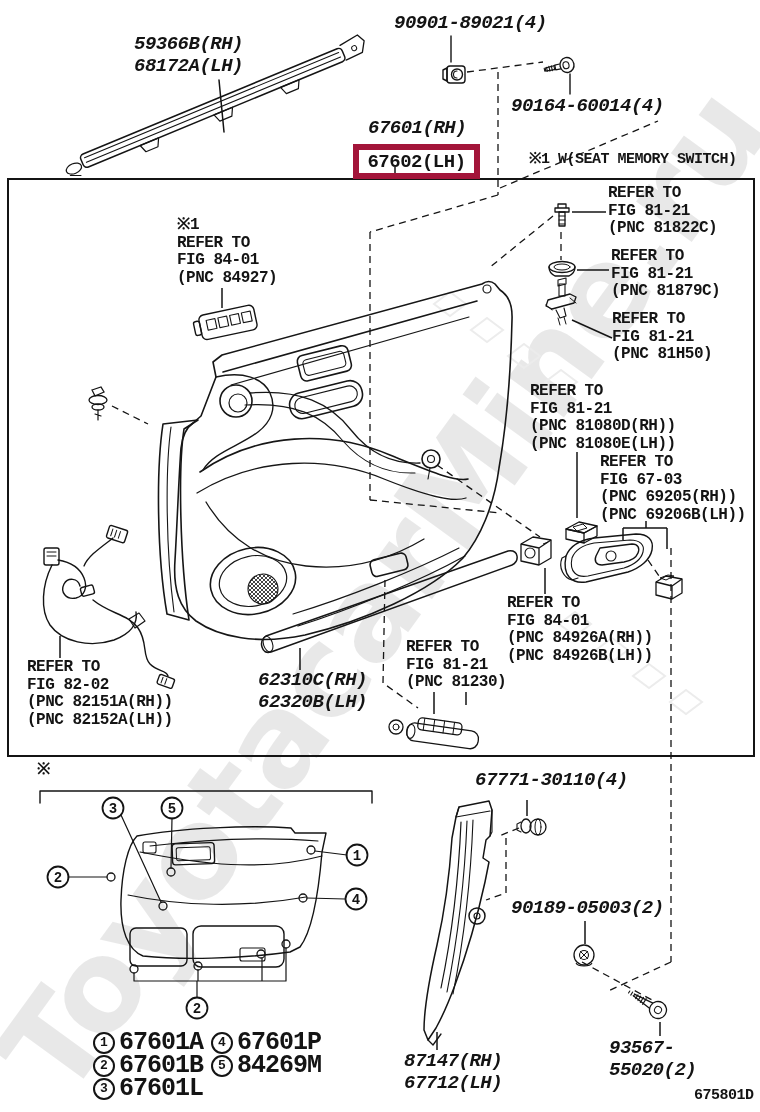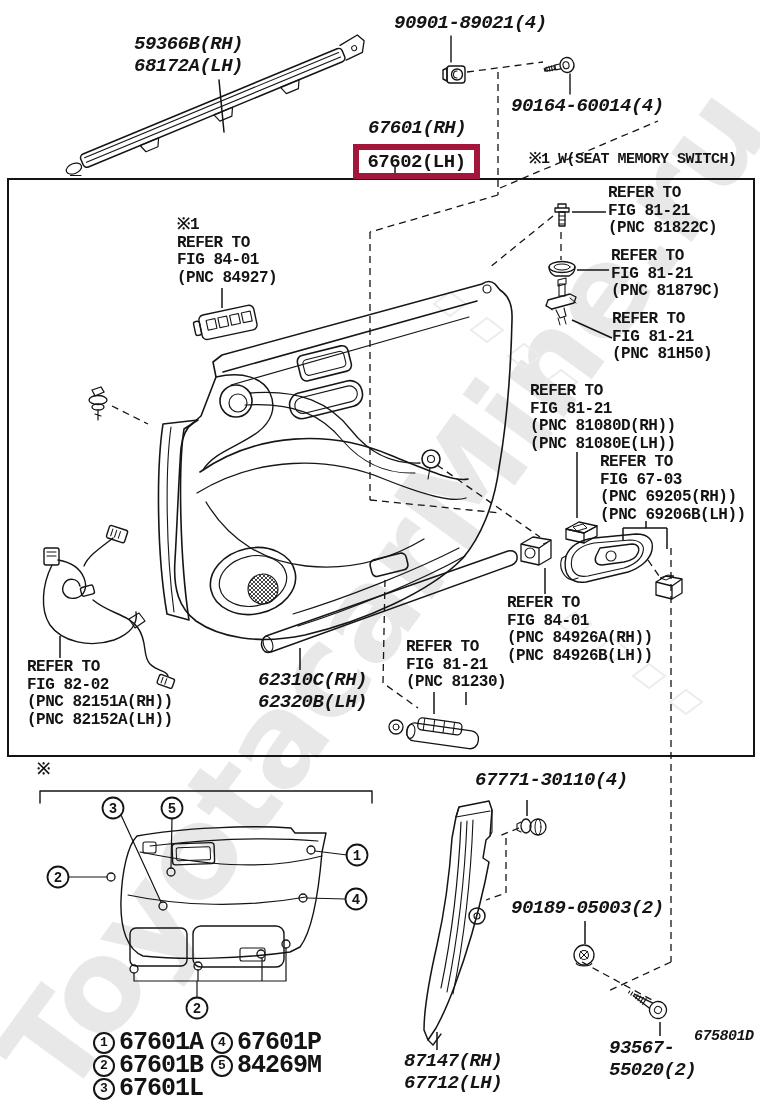--- a/index.html
+++ b/index.html
@@ -74,21 +74,21 @@
 (PNC 82151A(RH))
 (PNC 82152A(LH))</div>
 
   <div class="lbl big" style="left:258px;top:669px;">62310C(RH)
 62320B(LH)</div>
   <div class="lbl big" style="left:475px;top:769px;">67771-30110(4)</div>
   <div class="lbl big" style="left:511px;top:897px;text-align:right;">90189-05003(2)</div>
   <div class="lbl big" style="left:599px;top:1037px;margin-left:10px;">93567-55020(2)</div>
   <div class="lbl big" style="left:404px;top:1050px;">87147(RH)
 67712(LH)</div>
-  <div class="lbl sm" style="left:694px;top:1028px;font-style:italic;">675801D</div>
+  <div class="lbl sm" style="left:694px;top:1087px;">675801D</div>
   <div class="lbl med" style="left:37px;top:762px;">※</div>
 
   <div class="leg" style="left:93px;top:1028px;">
     <span class="cn">1</span>
     <span class="code">67601A</span>
   </div>
   <div class="leg" style="left:211px;top:1028px;">
     <span class="cn">4</span>
     <span class="code">67601P</span>
   </div>

